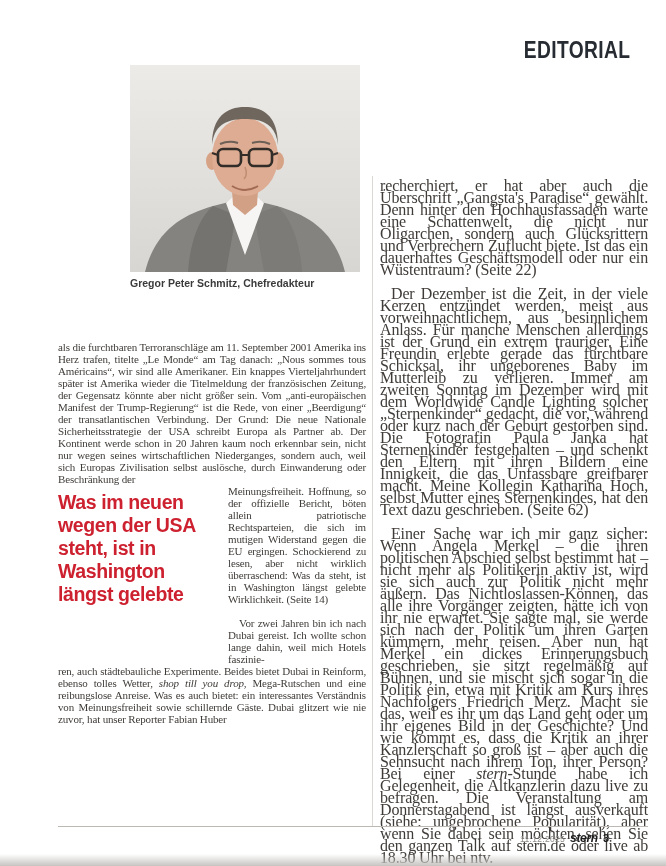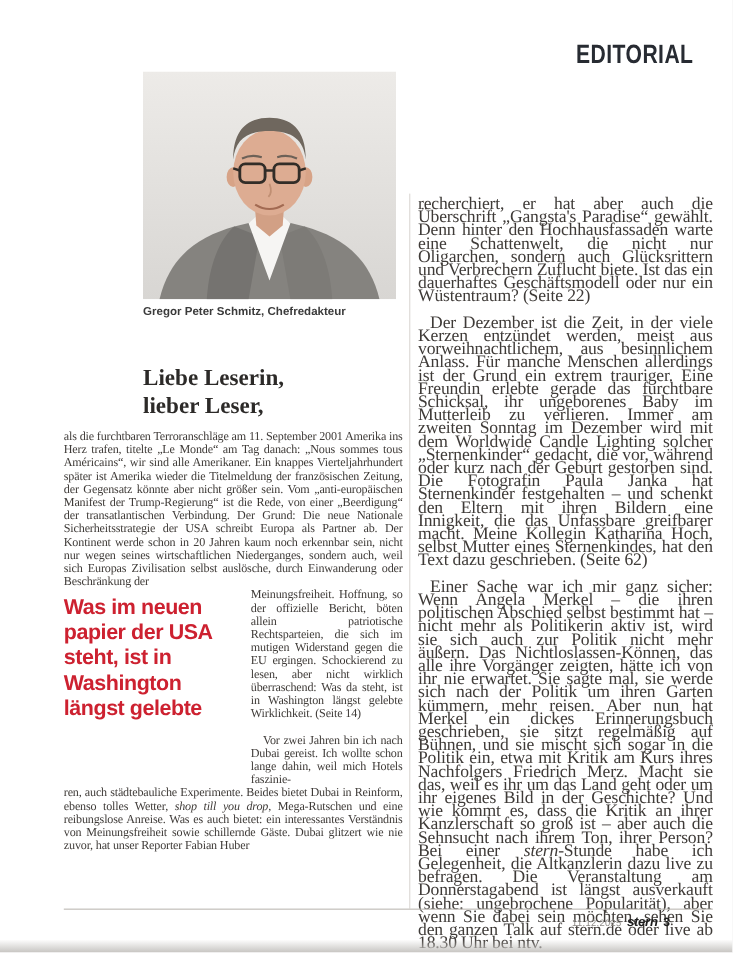--- a/index.html
+++ b/index.html
@@ -115,29 +115,25 @@
     <path d="M90,79 Q99,75 108,78 M122,78 Q131,75 140,79" stroke="#6d6157" stroke-width="2" fill="none"></path>
     <path d="M115,102 Q118,110 114,114" stroke="#c08f73" stroke-width="1.6" fill="none"></path>
     <path d="M102,121 Q115,129 128,121" stroke="#a26a52" stroke-width="2" fill="none"></path>
   </svg>
 
   <div class="caption">Gregor Peter Schmitz, Chefredakteur</div>
 
   <div class="divider"></div>
 
   <div class="left-col">
-    <div class="salutation">
-      <div>Liebe Leserin,</div>
-      <div>lieber Leser,</div>
-    </div>
     <p class="leftp first">als die furchtbaren Terroranschläge am 11. September 2001 Amerika ins Herz trafen, titelte „Le Monde“ am Tag danach: „Nous sommes tous Américains“, wir sind alle Amerikaner. Ein knappes Vierteljahrhundert später ist Amerika wieder die Titelmeldung der französischen Zeitung, der Gegensatz könnte aber nicht größer sein. Vom „anti-europäischen Manifest der Trump-Regierung“ ist die Rede, von einer „Beerdigung“ der transatlantischen Verbindung. Der Grund: Die neue Nationale Sicherheitsstrategie der USA schreibt Europa als Partner ab. Der Kontinent werde schon in 20 Jahren kaum noch erkennbar sein, nicht nur wegen seines wirtschaftlichen Niederganges, sondern auch, weil sich Europas Zivilisation selbst auslösche, durch Einwanderung oder Beschränkung der</p>
     <div class="wrap-row">
       <div class="pullquote">
         <div>Was im neuen</div>
-        <div>papier der USA</div>
+        <div>wegen der USA</div>
         <div>steht, ist in</div>
         <div>Washington</div>
         <div>längst gelebte</div>
       </div>
       <div class="wrap-text">
         <p class="wp1">Meinungsfreiheit. Hoffnung, so der offizielle Bericht, böten allein patriotische Rechtsparteien, die sich im mutigen Widerstand gegen die EU ergingen. Schockierend zu lesen, aber nicht wirklich überraschend: Was da steht, ist in Washington längst gelebte Wirklichkeit. (Seite 14)</p>
         <p class="wp2">Vor zwei Jahren bin ich nach Dubai gereist. Ich wollte schon lange dahin, weil mich Hotels faszinie-</p>
       </div>
     </div>
     <p class="leftp cont"><span>ren, auch städtebauliche Experimente. Beides bietet Dubai in Reinform, ebenso tolles Wetter, </span><span class="it">shop till you drop</span><span>, Mega-Rutschen und eine reibungslose Anreise. Was es auch bietet: ein interessantes Verständnis von Meinungsfreiheit sowie schillernde Gäste. Dubai glitzert wie nie zuvor, hat unser Reporter Fabian Huber</span></p>

